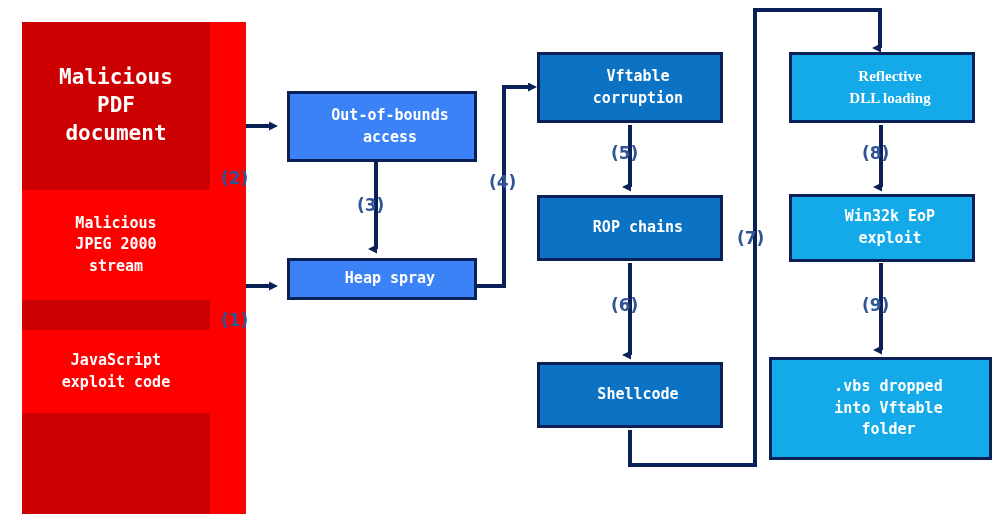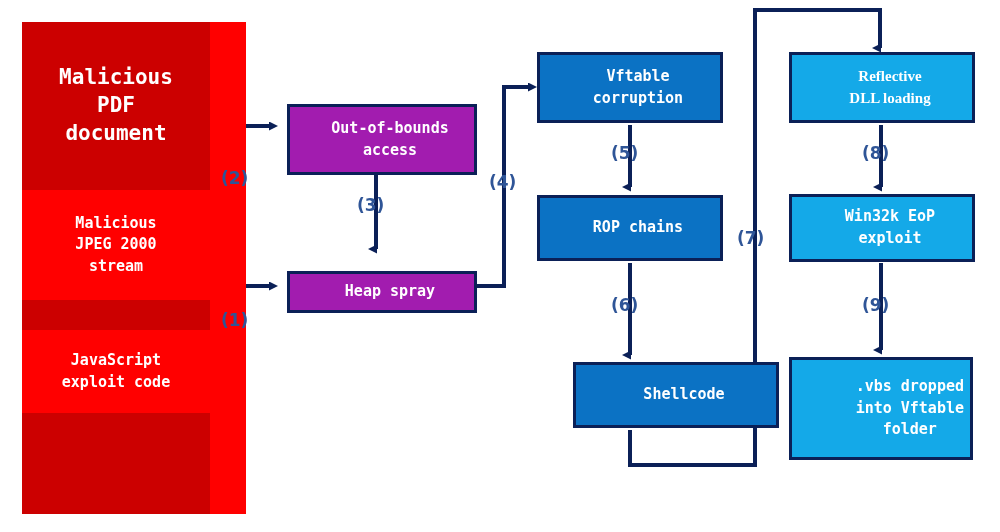--- a/index.html
+++ b/index.html
@@ -67,23 +67,22 @@
     justify-content: center;
     text-align: center;
     color: #ffffff;
     border: 3px solid #0b2057;
     font-size: 15px;
     font-weight: bold;
     line-height: 1.45;
     padding-left: 16px;
   }
   .box.navy {
-    background: #a21caf;
+    background: #3b82f6;
     border-color: #0b2057;
-    margin-top: 13px;
   }
   .box.blue {
     background: #0b72c4;
     border-color: #0b2057;
   }
   .box.cyan {
     background: #14a9e8;
     border-color: #0b2057;
   }
   .box span {
@@ -184,41 +183,41 @@
       <div>corruption</div>
     </span>
   </div>
 
   <div class="box blue" style="left:537px;top:195px;width:186px;height:66px;">
     <span>
       <div>ROP chains</div>
     </span>
   </div>
 
-  <div class="box blue" style="left:537px;top:362px;width:206px;height:66px;margin-left:36px;">
+  <div class="box blue" style="left:537px;top:362px;width:186px;height:66px;">
     <span>
       <div>Shellcode</div>
     </span>
   </div>
 
   <div class="box cyan" style="left:789px;top:52px;width:186px;height:71px;font-family:Liberation Serif, serif;">
     <span>
       <div>Reflective</div>
       <div>DLL loading</div>
     </span>
   </div>
 
   <div class="box cyan" style="left:789px;top:194px;width:186px;height:68px;">
     <span>
       <div>Win32k EoP</div>
       <div>exploit</div>
     </span>
   </div>
 
-  <div class="box cyan" style="left:789px;top:357px;width:184px;height:103px;justify-content:flex-end;">
+  <div class="box cyan" style="left:769px;top:357px;width:223px;height:103px;">
     <span>
       <div>.vbs dropped</div>
       <div>into Vftable</div>
       <div>folder</div>
     </span>
   </div>
 
   <div class="step-label" style="left:221px;top:168px;">(2)</div>
   <div class="step-label" style="left:221px;top:310px;">(1)</div>
   <div class="step-label" style="left:357px;top:195px;">(3)</div>

